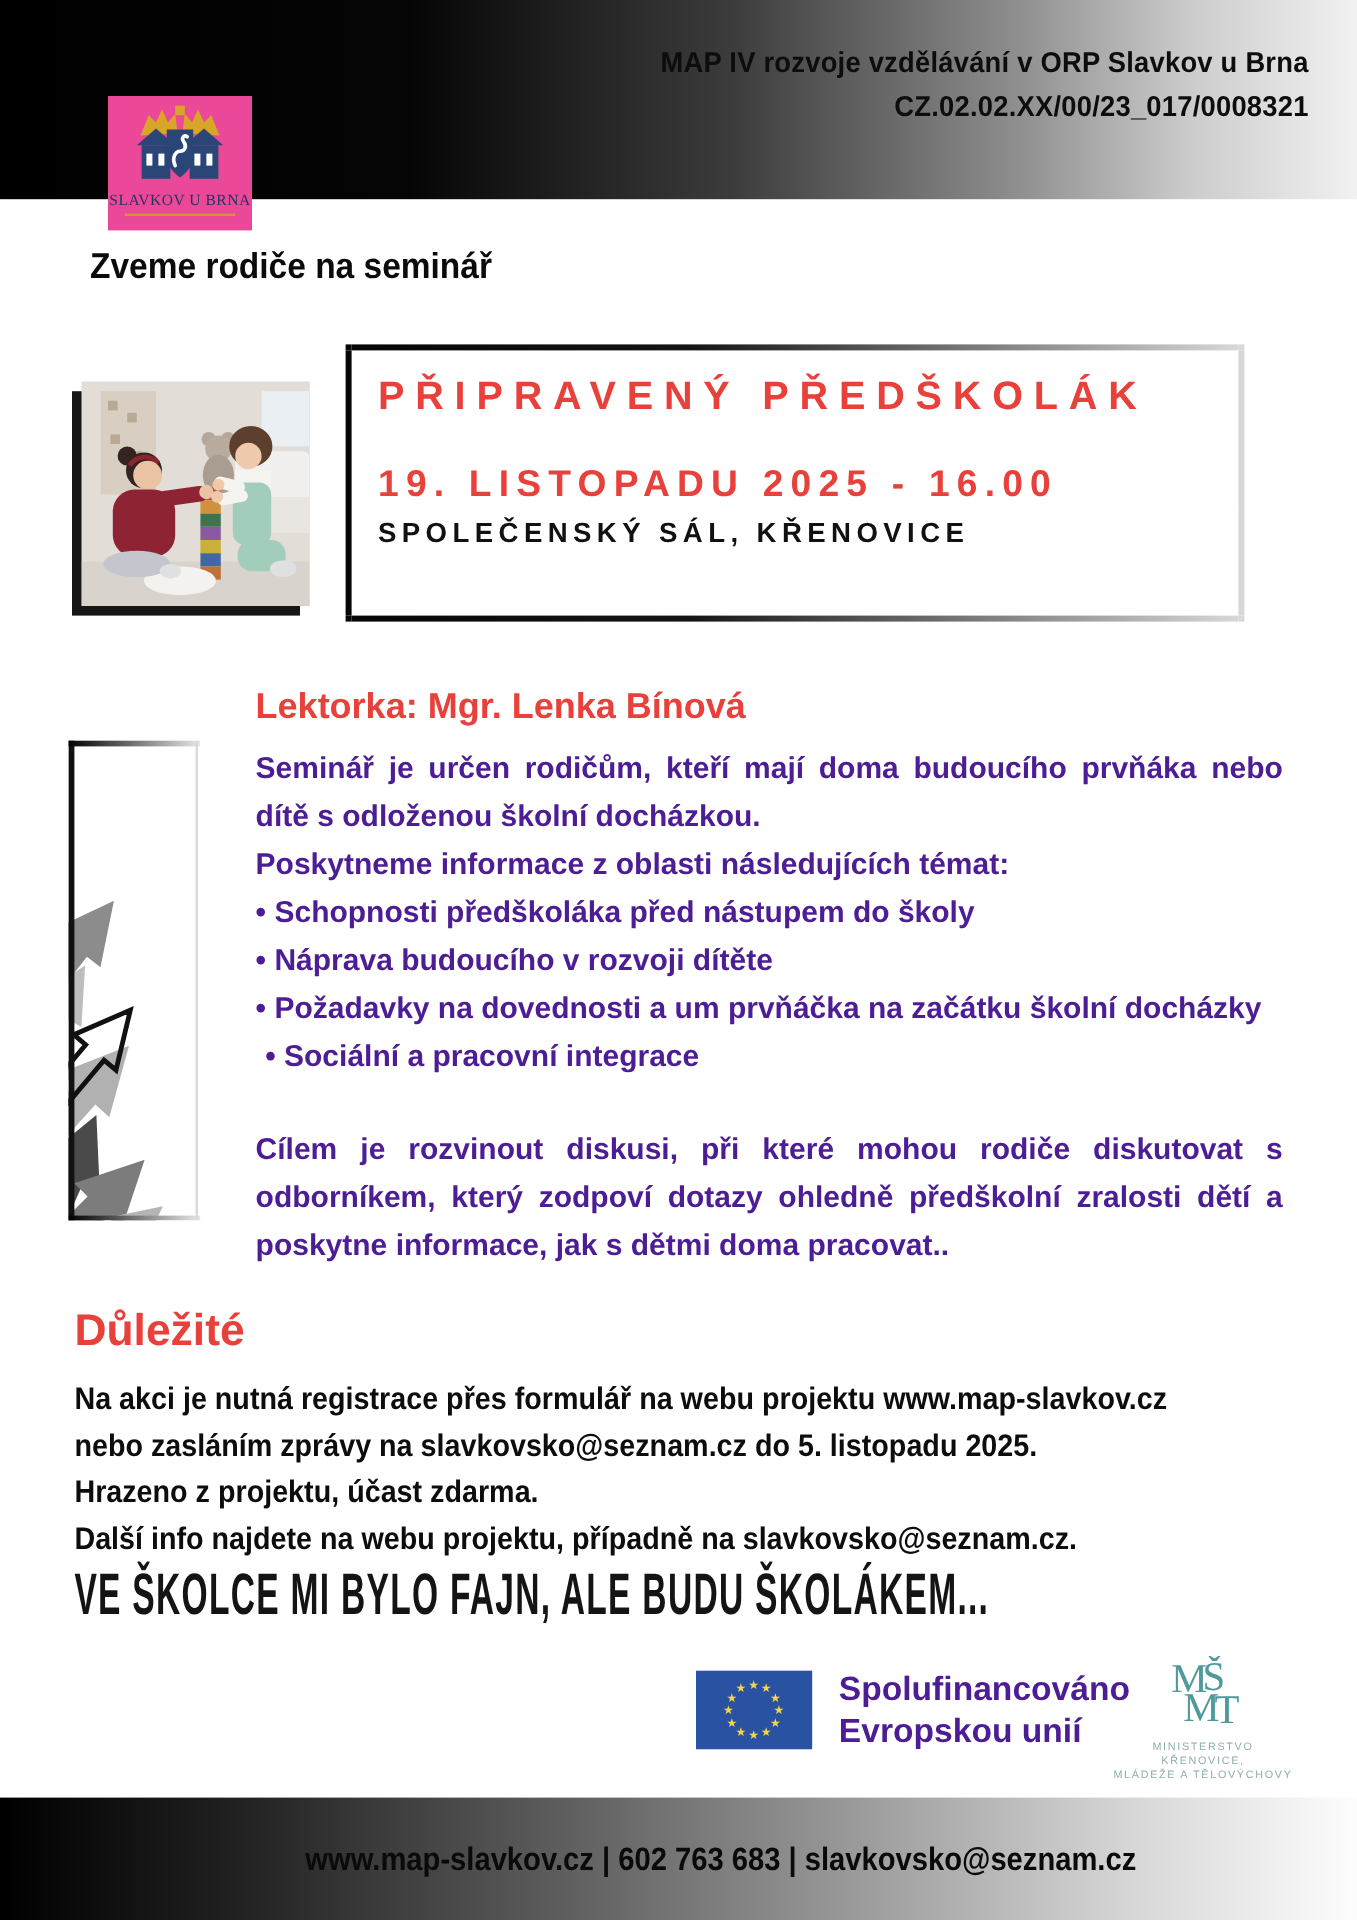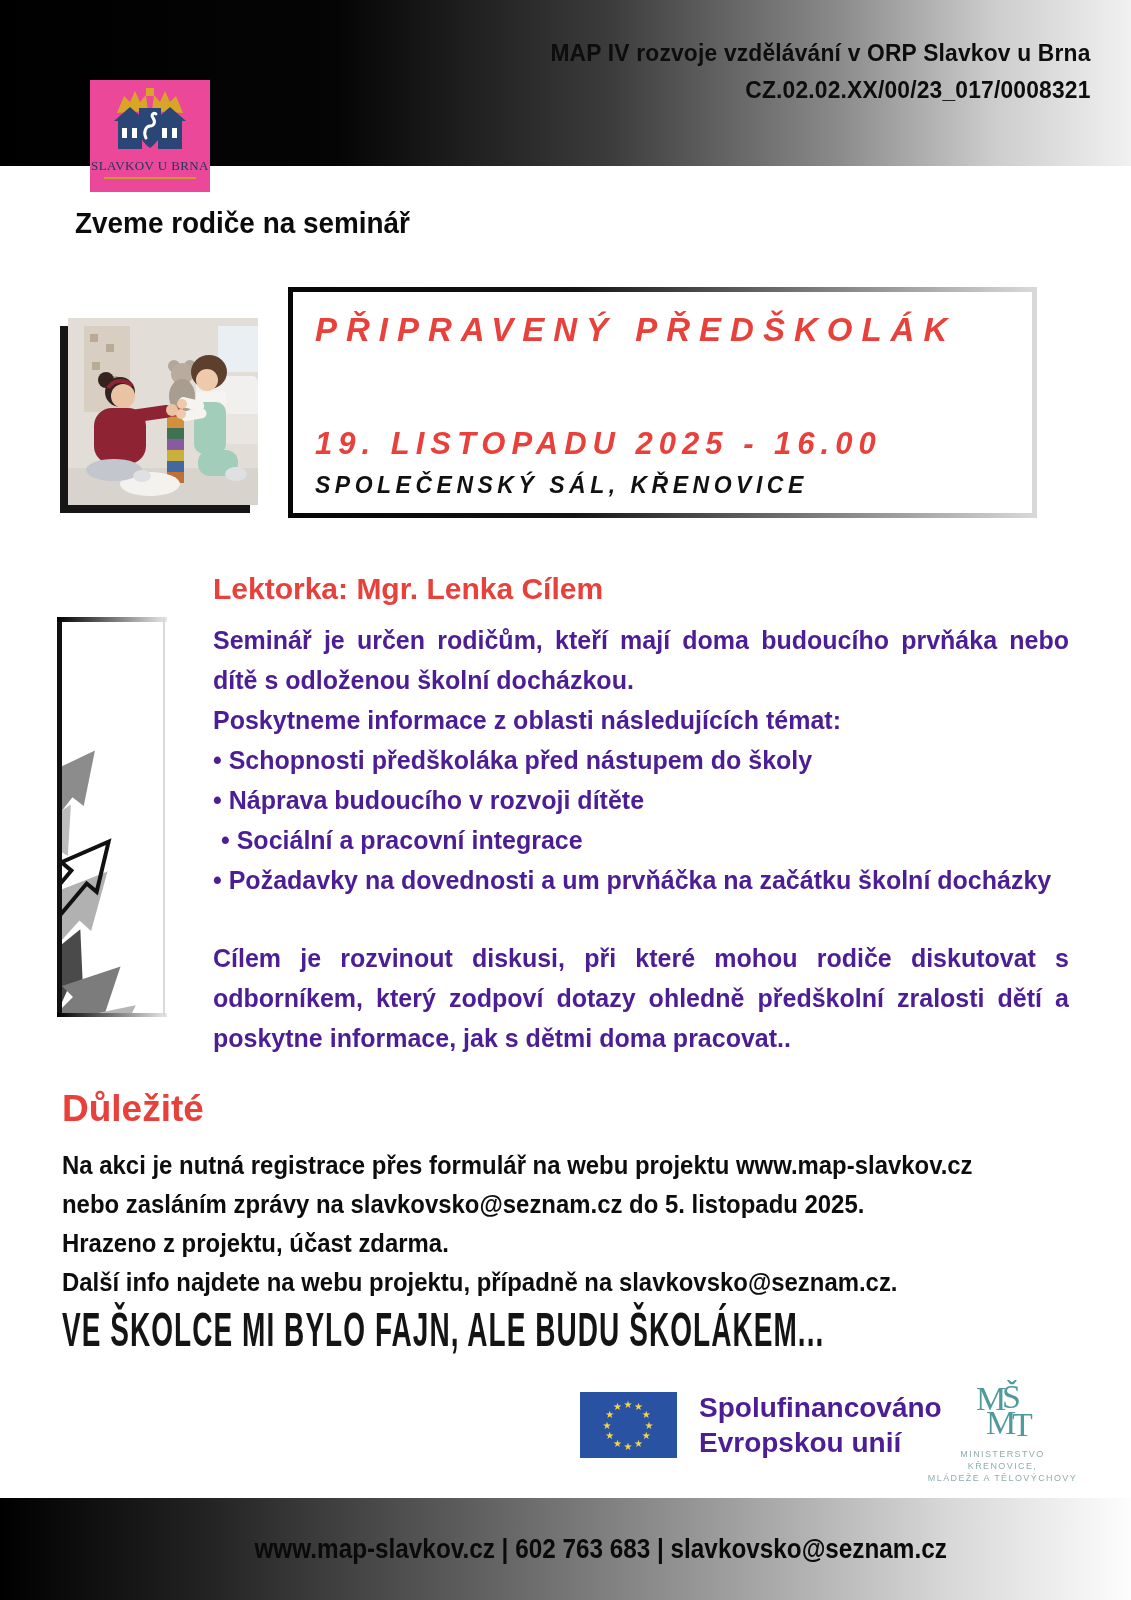--- a/index.html
+++ b/index.html
@@ -32,24 +32,24 @@
   
   .invite{
     position:absolute;left:75px;top:206px;font-size:30px;font-weight:bold;color:#0b0b0b;
     transform:scaleX(.93);transform-origin:left top;white-space:nowrap;
   }
   
   .event-box{
     position:absolute;left:288px;top:287px;width:749px;height:231px;box-sizing:border-box;
     border:5px solid #000;
     border-image:linear-gradient(90deg,#060606 0%,#141414 38%,#7f7f7f 72%,#d8d8d8 100%) 1;
-    padding:19px 10px 0 22px;background:#fff;font-style:italic;
+    padding:19px 10px 0 22px;background:#fff;
   }
   .event-title{color:#e8413b;font-size:33px;font-weight:bold;letter-spacing:9px;white-space:nowrap;}
-  .event-datetime{margin-top:77px;color:#e8413b;font-size:31px;font-weight:bold;letter-spacing:6px;white-space:nowrap;}
+  .event-datetime{margin-top:36px;color:#e8413b;font-size:31px;font-weight:bold;letter-spacing:6px;white-space:nowrap;}
   .event-venue{margin-top:10px;color:#111;font-size:23px;font-weight:bold;letter-spacing:4.5px;white-space:nowrap;}
   
   .photo{
     position:absolute;left:68px;top:318px;width:190px;height:187px;
     box-shadow:-8px 8px 0 0 #161616;background:#e3ddd7;
   }
   .photo svg{display:block;}
   
   .arrows{position:absolute;left:57px;top:617px;width:110px;height:400px;background:#fff;}
   .arrows svg{display:block;}
@@ -214,27 +214,27 @@
         <use href="#arr" transform="translate(66 372) rotate(52) scale(0.9)" fill="#b5b5b5"></use>
       </g>
       <rect x="0" y="0" width="5" height="400" fill="#111"></rect>
       <rect x="0" y="0" width="110" height="5" fill="url(#topfade)"></rect>
       <rect x="0" y="396" width="110" height="4" fill="url(#topfade)"></rect>
       <rect x="106" y="0" width="2" height="400" fill="#d9d9d9"></rect>
     </svg>
   </div>
 
   <div class="main-text">
-    <div class="lecturer">Lektorka: Mgr. Lenka Cílem</div>
+    <div class="lecturer">Lektorka: Mgr. Lenka Bínová</div>
     <p class="para just">Seminář je určen rodičům, kteří mají doma budoucího prvňáka nebo dítě s odloženou školní docházkou.</p>
     <p class="para">Poskytneme informace z oblasti následujících témat:</p>
     <div class="para">• Schopnosti předškoláka před nástupem do školy</div>
     <div class="para">• Náprava budoucího v rozvoji dítěte</div>
+    <div class="para just">• Požadavky na dovednosti a um prvňáčka na začátku školní docházky</div>
     <div class="para bullet-indent">• Sociální a pracovní integrace</div>
-    <div class="para just">• Požadavky na dovednosti a um prvňáčka na začátku školní docházky</div>
     <div class="gap"></div>
     <p class="para just">Cílem je rozvinout diskusi, při které mohou rodiče diskutovat s odborníkem, který zodpoví dotazy ohledně předškolní zralosti dětí a poskytne informace, jak s dětmi doma pracovat..</p>
   </div>
 
   <div class="important">
     <div class="imp-heading">Důležité</div>
     <div class="imp-line">Na akci je nutná registrace přes formulář na webu projektu www.map-slavkov.cz</div>
     <div class="imp-line">nebo zasláním zprávy na slavkovsko@seznam.cz do 5. listopadu 2025.</div>
     <div class="imp-line">Hrazeno z projektu, účast zdarma.</div>
     <div class="imp-line">Další info najdete na webu projektu, případně na slavkovsko@seznam.cz.</div>

